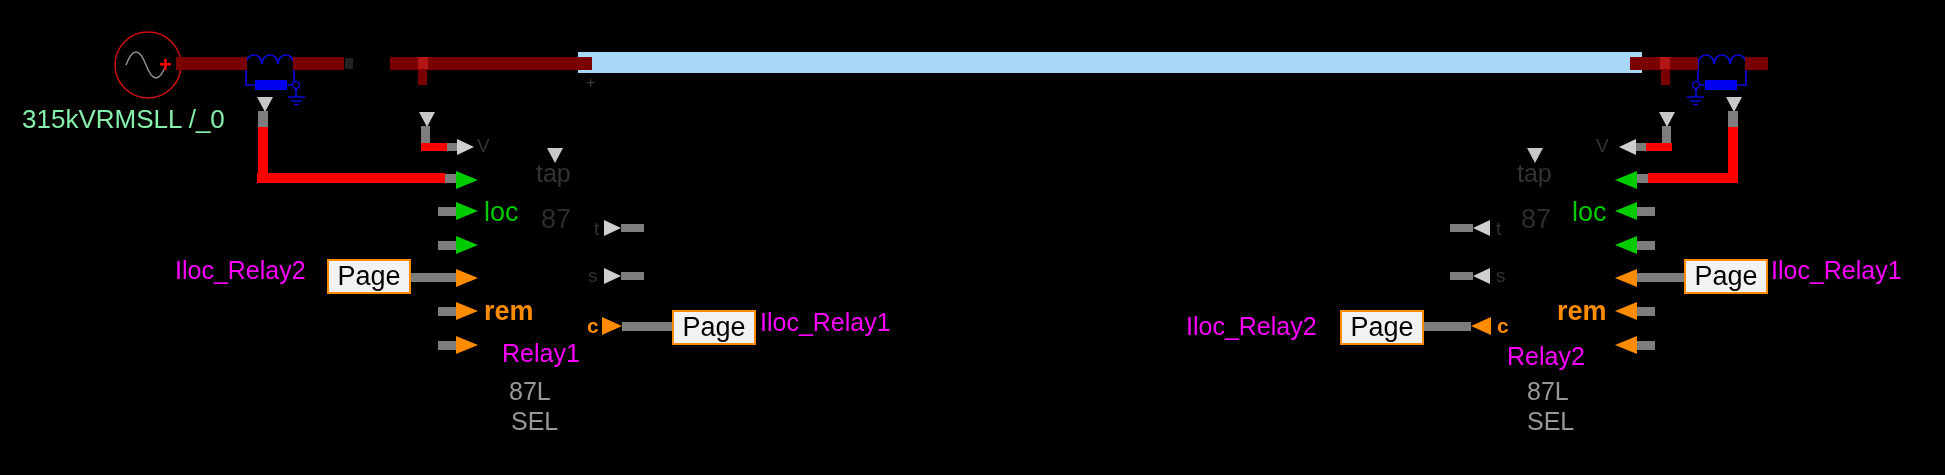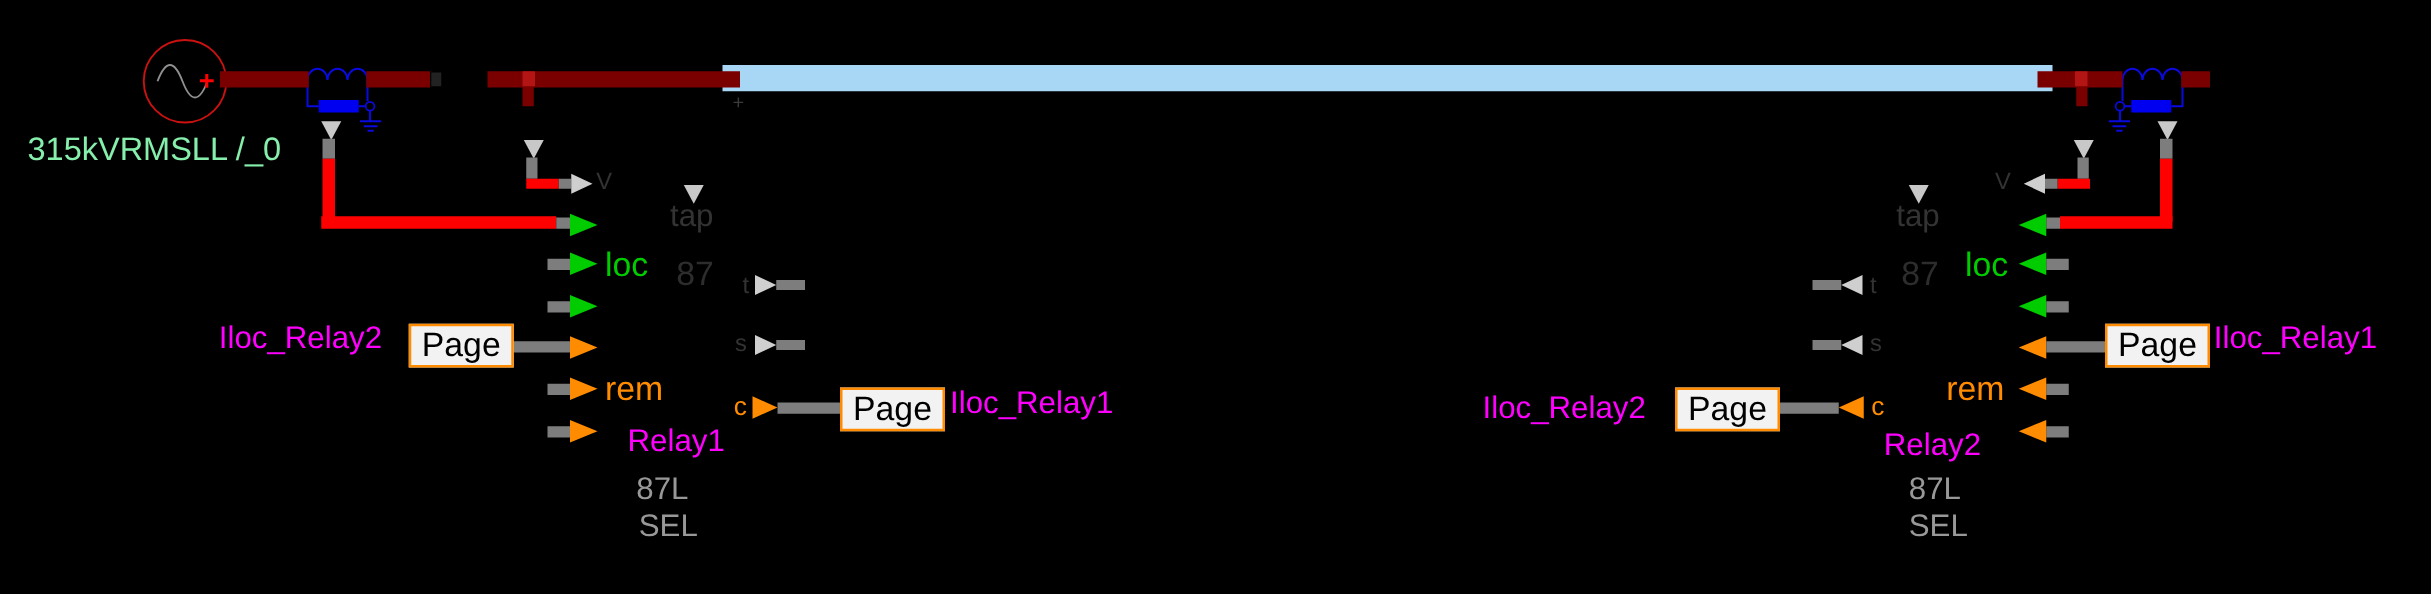--- a/index.html
+++ b/index.html
@@ -19,21 +19,21 @@
   .tri.smr{border-top:8px solid transparent;border-bottom:8px solid transparent;border-left:17px solid #cfcfcf;}
   .tri.sml{border-top:8px solid transparent;border-bottom:8px solid transparent;border-right:17px solid #cfcfcf;}
   .tri.cr{border-top:9px solid transparent;border-bottom:9px solid transparent;border-left:20px solid #ff8c00;}
   .tri.cl{border-top:9px solid transparent;border-bottom:9px solid transparent;border-right:20px solid #ff8c00;}
   .tri.down{border-left:8px solid transparent;border-right:8px solid transparent;border-top:15px solid #c8c8c8;}
   .green.r{border-left-color:#00cc00;} .green.l{border-right-color:#00cc00;}
   .orange.r{border-left-color:#ff8c00;} .orange.l{border-right-color:#ff8c00;}
   .pagebox{position:absolute;width:80px;height:31px;background:#f2f2f2;border:2px solid #ff8c00;
            color:#000;font-size:27px;text-align:center;line-height:31px;z-index:4;}
   .mag{color:#ff00ff;font-size:25px;}
-  .orct{color:#ff8c00;}
+  .orct{color:#ff8c00;font-weight:bold;}
   .grnt{color:#00cc00;}
   .dk{color:#333333;}
   .gry{color:#989898;font-size:25px;}
   svg{position:absolute;overflow:visible;}
 </style>
 </head>
 <body>
 
 <div class="canvas">
 

